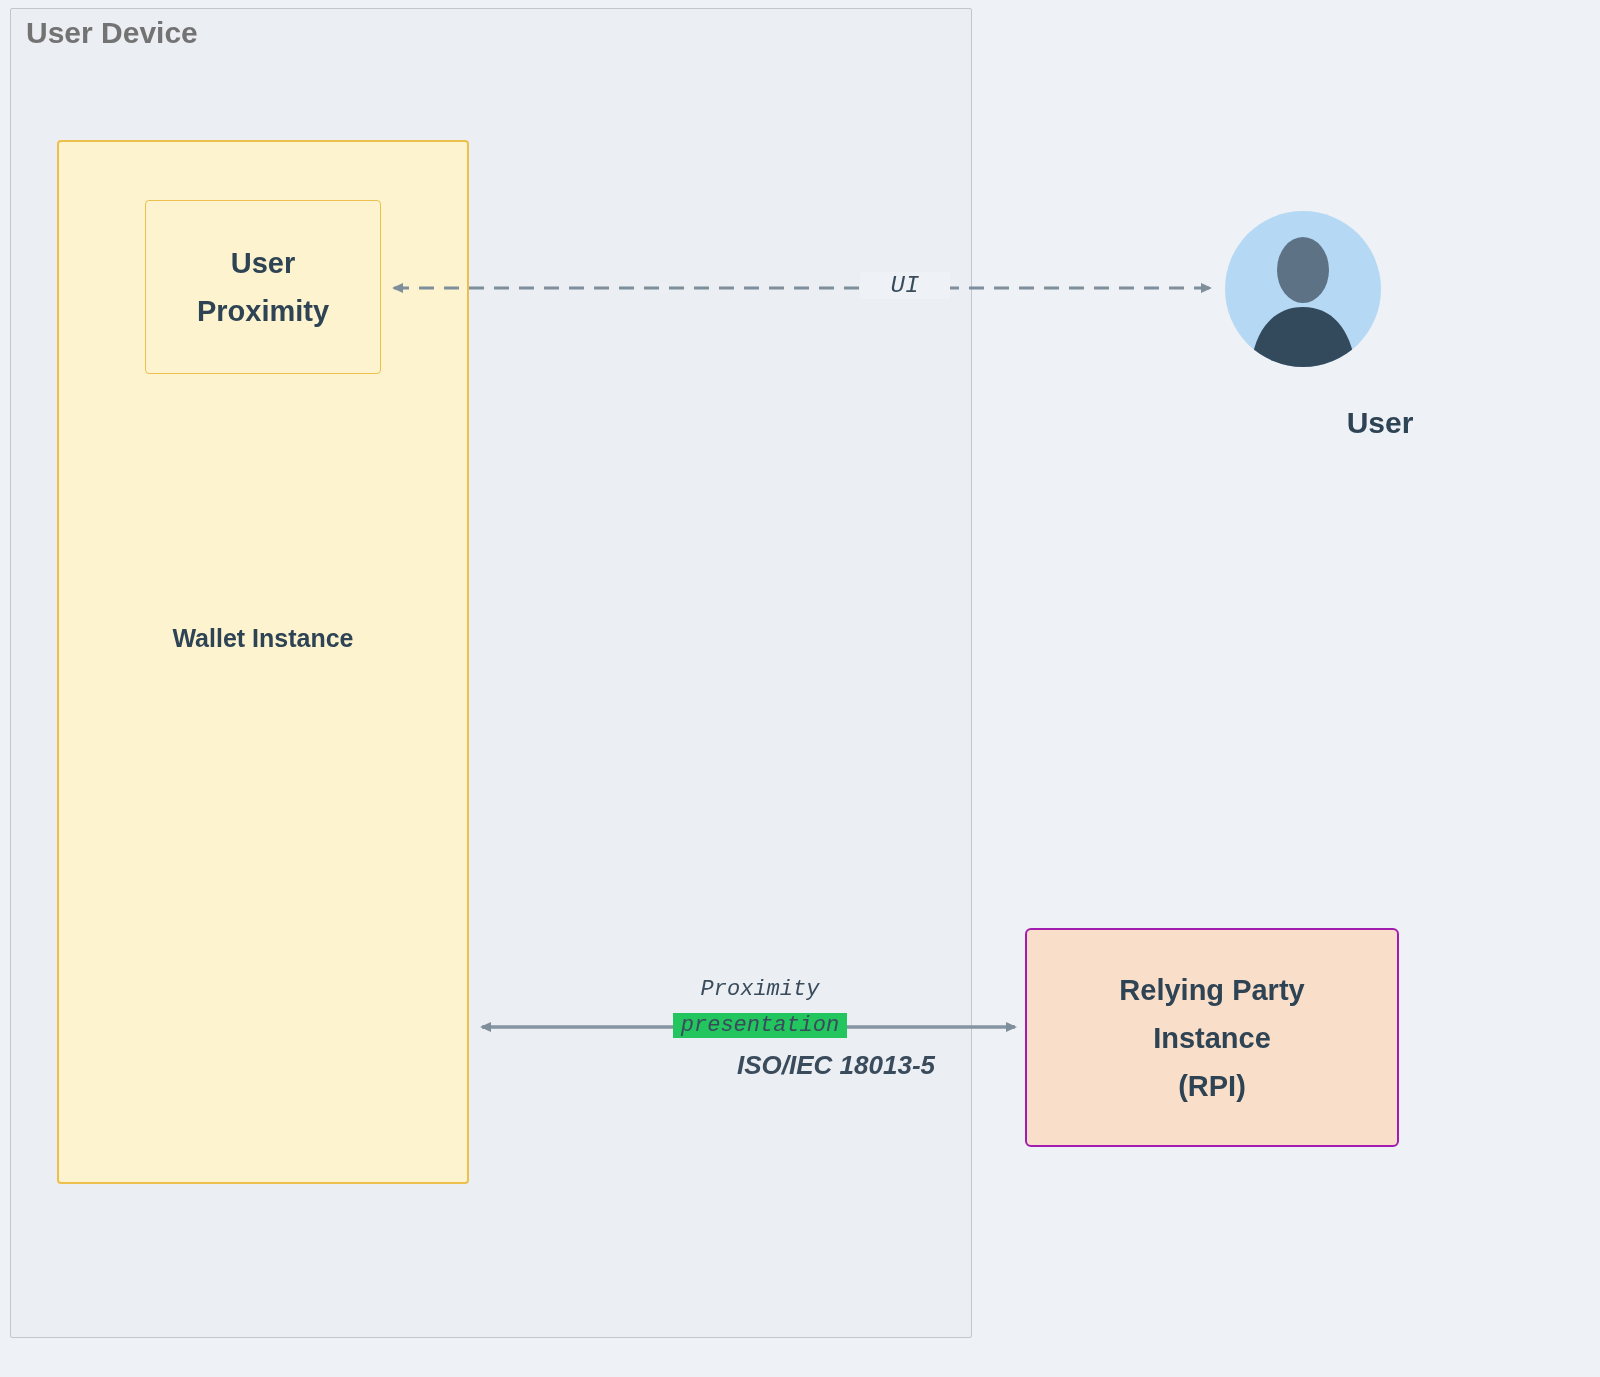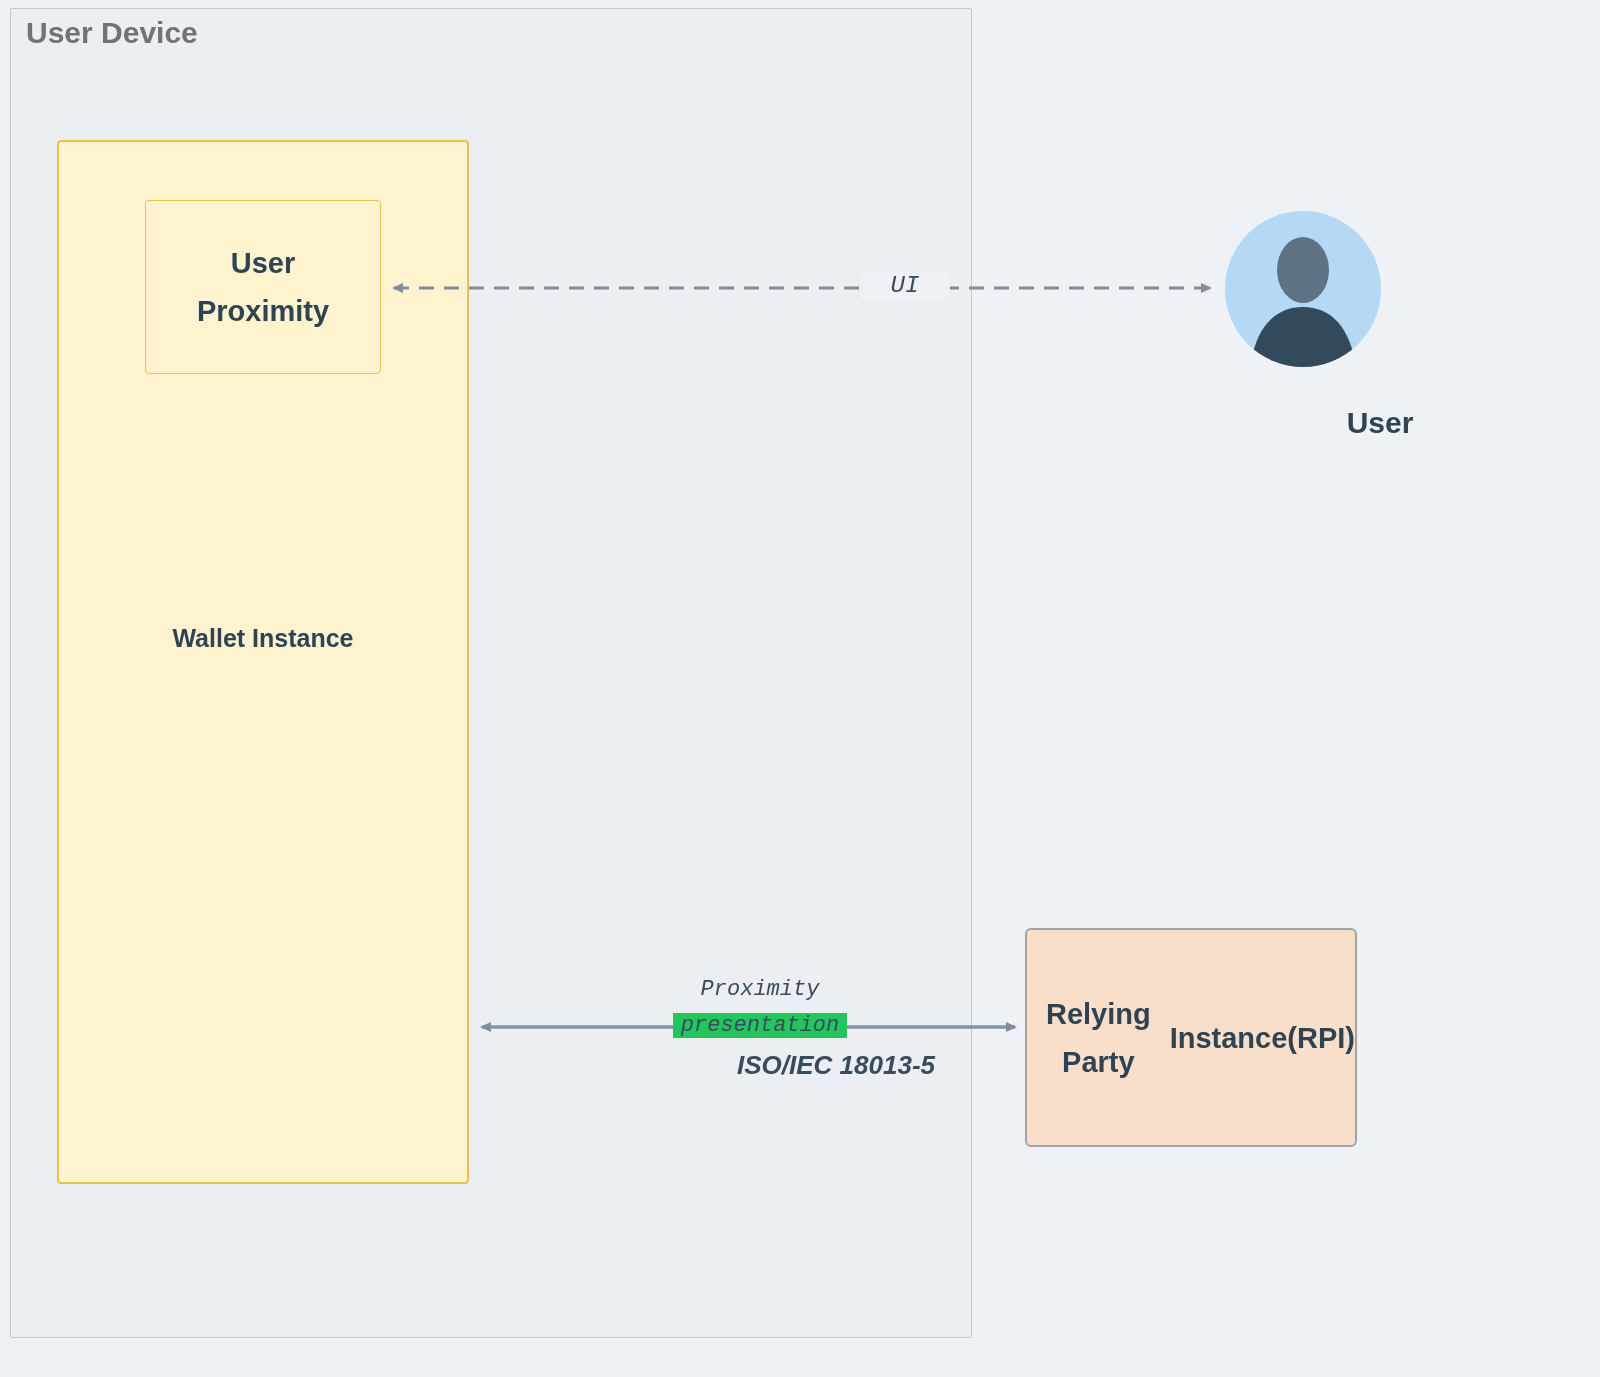--- a/index.html
+++ b/index.html
@@ -66,26 +66,27 @@
   .wallet-label {
     position: absolute;
     left: 57px; top: 613px;
     width: 412px;
     text-align: center;
   }
   .wallet-label .line { line-height: 50px; font-size: 25px; }
   .rpi-box {
     position: absolute;
     left: 1025px; top: 928px;
-    width: 332px; height: 219px;
+    width: 374px; height: 219px;
     background: #f9dfc9;
-    border: 2px solid #a3a3a3;
+    border: 2px solid #a21caf;
     border-radius: 6px;
     box-sizing: border-box;
     display: flex;
+    flex-direction: column;
     align-items: center;
     justify-content: center;
   }
   .avatar {
     position: absolute;
     left: 1223px; top: 209px;
     width: 160px; height: 160px;
   }
   .user-label {
     position: absolute;

